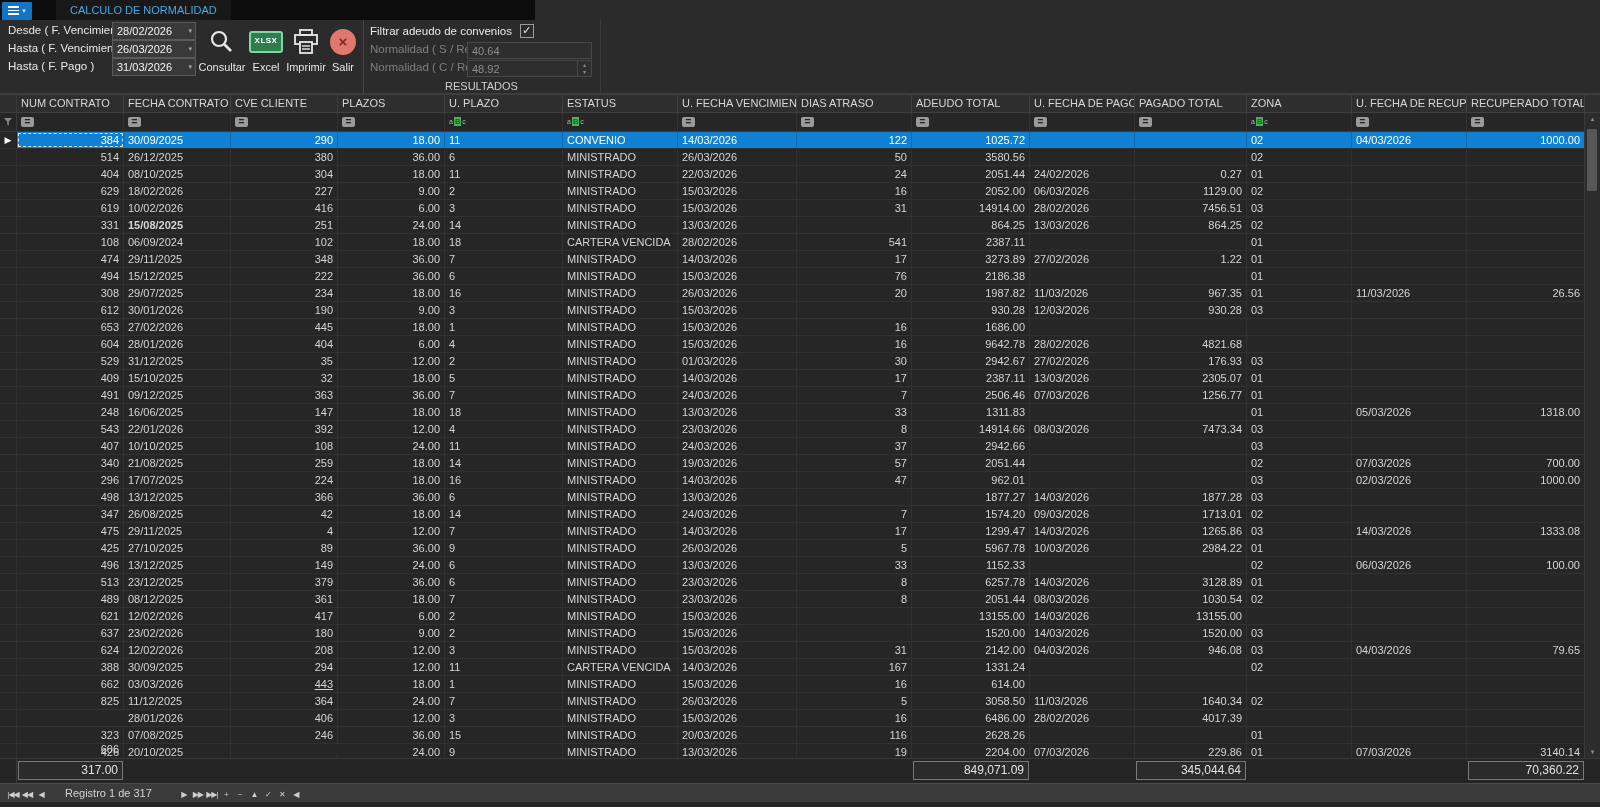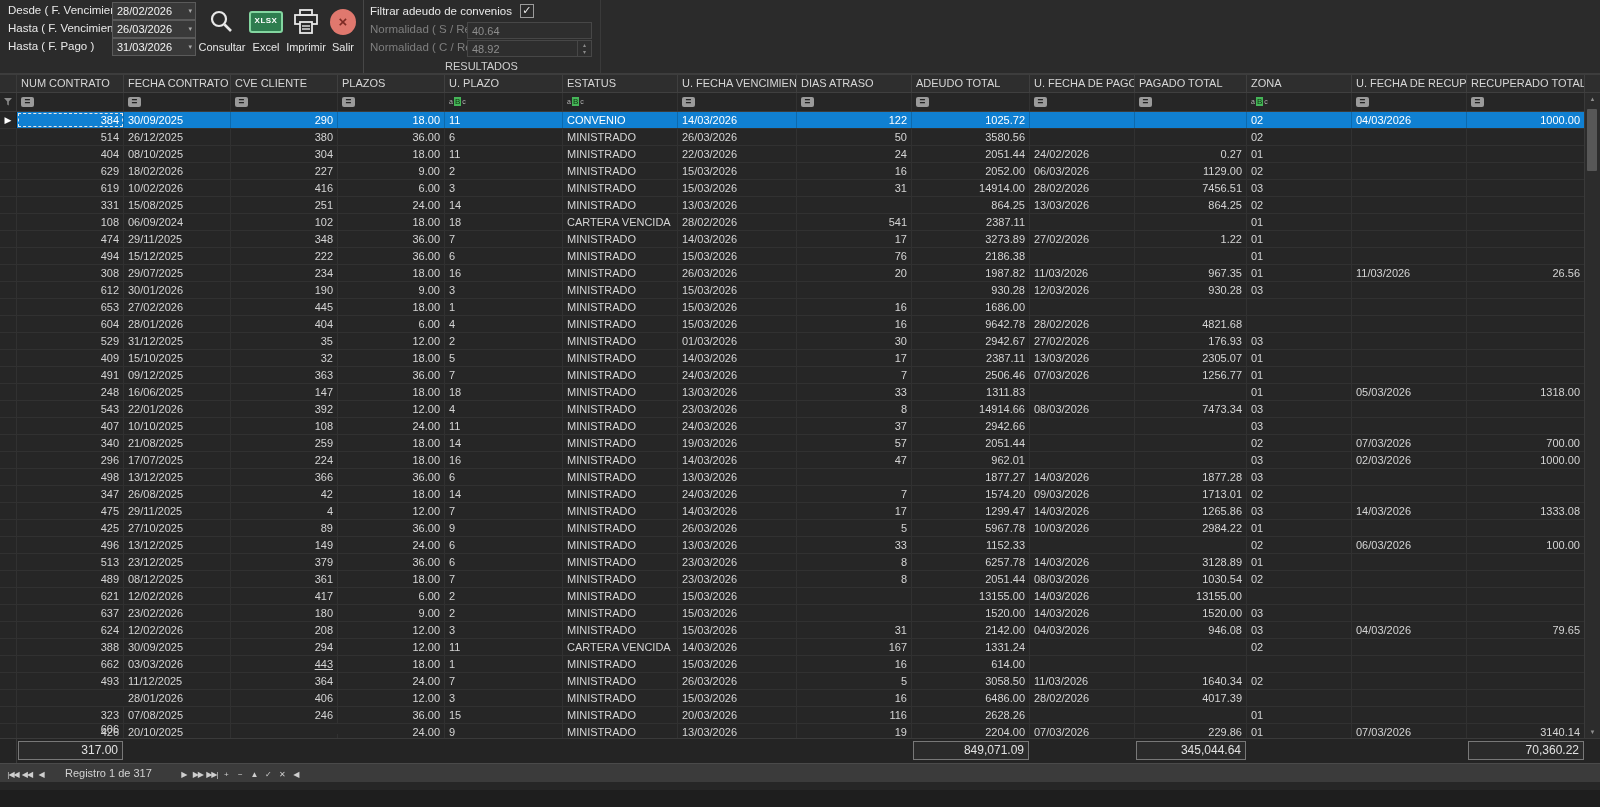--- a/index.html
+++ b/index.html
@@ -83,20 +83,29 @@
              font-size:11px;color:#cccccc;padding-left:6px;gap:3px;}
   .navbtn{display:inline-block;min-width:14px;text-align:center;font-size:8px;color:#cfcfcf;letter-spacing:-1px;}
   .rec{margin:0 22px 0 14px;white-space:nowrap;font-size:11px;color:#d2d2d2;}
   .bottomstrip{height:8px;background:#262626;}
 </style>
 </head>
 <body>
 
 <div class="app">
 
+  <div class="tabstrip">
+    <div class="tabstrip-dark">
+      <div class="menu-btn">
+        <span class="menu-lines"></span>
+        <span class="menu-caret">▾</span>
+      </div>
+      <div class="tab">CALCULO DE NORMALIDAD</div>
+    </div>
+  </div>
 
   <div class="toolbar" id="toolbar">
     <div class="vline"></div>
     <div class="vline2"></div>
     <div class="chkrow">
       <span>Filtrar adeudo de convenios</span>
       <span class="chk">✓</span>
     </div>
     <div class="nlabel" style="top:23px;">Normalidad ( S / Recuperación )</div>
     <div class="ninput" style="top:22px;">
@@ -310,21 +319,21 @@
           <div class="gc ar" style="width: 118px;">14914.00</div>
           <div class="gc al" style="width: 105px;">28/02/2026</div>
           <div class="gc ar" style="width: 112px;">7456.51</div>
           <div class="gc al" style="width: 105px;">03</div>
           <div class="gc al" style="width: 115px;"></div>
           <div class="gc ar" style="width: 118px;"></div>
         </div>
         <div class="grow">
           <div class="gc ind"></div>
           <div class="gc ar" style="width: 107px;">331</div>
-          <div class="gc al" style="width: 107px;">15/08/2025</div>
+          <div class="gc al" style="width: 107px; font-weight: bold;">15/08/2025</div>
           <div class="gc ar" style="width: 107px;">251</div>
           <div class="gc ar" style="width: 107px;">24.00</div>
           <div class="gc al" style="width: 118px;">14</div>
           <div class="gc al" style="width: 115px;">MINISTRADO</div>
           <div class="gc al" style="width: 119px;">13/03/2026</div>
           <div class="gc ar" style="width: 115px;"></div>
           <div class="gc ar" style="width: 118px;">864.25</div>
           <div class="gc al" style="width: 105px;">13/03/2026</div>
           <div class="gc ar" style="width: 112px;">864.25</div>
           <div class="gc al" style="width: 105px;">02</div>
@@ -785,21 +794,21 @@
           <div class="gc ar" style="width: 115px;">16</div>
           <div class="gc ar" style="width: 118px;">614.00</div>
           <div class="gc al" style="width: 105px;"></div>
           <div class="gc ar" style="width: 112px;"></div>
           <div class="gc al" style="width: 105px;"></div>
           <div class="gc al" style="width: 115px;"></div>
           <div class="gc ar" style="width: 118px;"></div>
         </div>
         <div class="grow">
           <div class="gc ind"></div>
-          <div class="gc ar" style="width: 107px;">493</div>
+          <div class="gc ar" style="width: 107px;">825</div>
           <div class="gc al" style="width: 107px;">11/12/2025</div>
           <div class="gc ar" style="width: 107px;">364</div>
           <div class="gc ar" style="width: 107px;">24.00</div>
           <div class="gc al" style="width: 118px;">7</div>
           <div class="gc al" style="width: 115px;">MINISTRADO</div>
           <div class="gc al" style="width: 119px;">26/03/2026</div>
           <div class="gc ar" style="width: 115px;">5</div>
           <div class="gc ar" style="width: 118px;">3058.50</div>
           <div class="gc al" style="width: 105px;">11/03/2026</div>
           <div class="gc ar" style="width: 112px;">1640.34</div>

